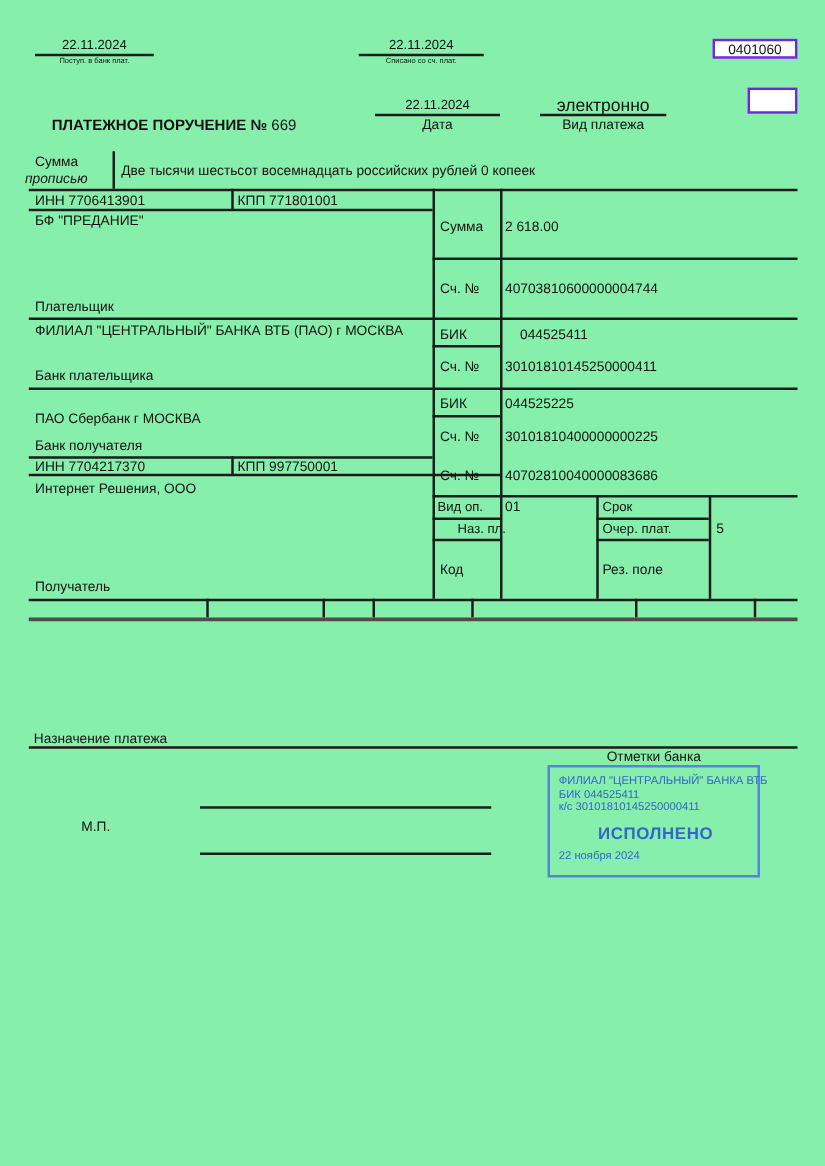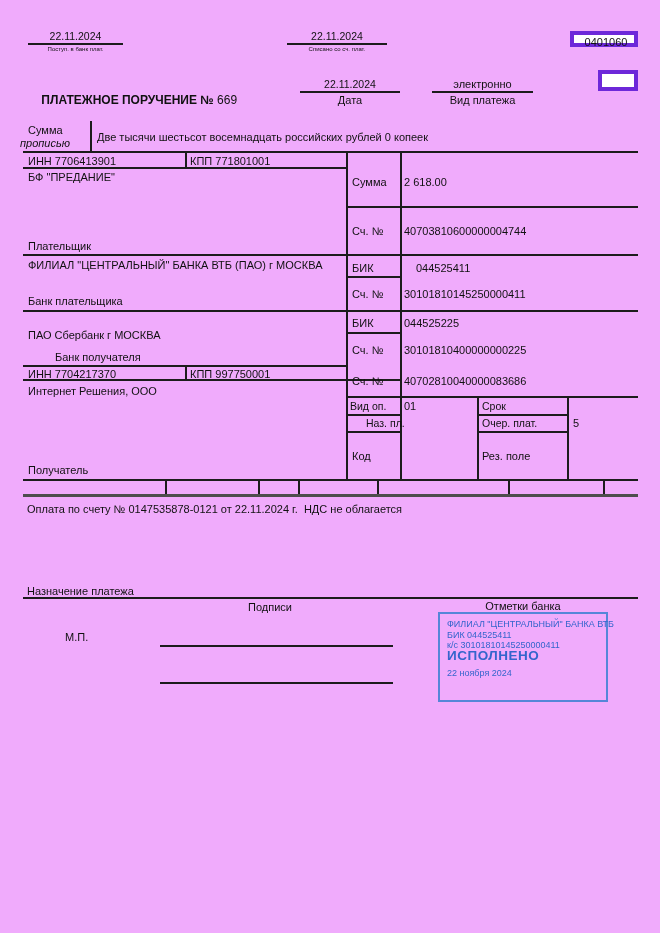--- a/index.html
+++ b/index.html
@@ -1,31 +1,31 @@
 <!DOCTYPE html>
 <html><head>
 <meta charset="utf-8">
 <style>
   html,body{margin:0;padding:0;background:#e8e8e8;}
-  .page{position:relative;width:660px;height:933px;background:#f0abfc;overflow:hidden;
+  .page{position:relative;width:660px;height:933px;background:#86efac;overflow:hidden;
         font-family:"Liberation Sans",sans-serif;color:#111;}
   .t{position:absolute;font-size:11px;line-height:12px;white-space:pre;color:#111;}
   .sm{font-size:6px;line-height:7px;}
   .b{font-weight:bold;}
   .ctr{text-align:center;}
   .hl{position:absolute;height:2px;background:#1c1c1c;}
   .hl1{position:absolute;height:1.5px;background:#1c1c1c;}
   .vl{position:absolute;width:1.5px;background:#1c1c1c;}
   .thick{position:absolute;height:3px;background:#4d4d4d;}
-  .box{position:absolute;border:4px solid #6d28d9;box-sizing:border-box;background:#fff;}
+  .box{position:absolute;border:2px solid #6d28d9;box-sizing:border-box;background:#fff;}
   .stamp{position:absolute;left:438px;top:612px;width:170px;height:90px;
          border:2px solid #5586d8;box-sizing:border-box;color:#3465cc;
          padding:5px 4px 0 7px;}
   .stamp .ln{font-size:9px;line-height:10.5px;white-space:pre;}
-  .stamp .big{font-size:13.5px;font-weight:bold;letter-spacing:.5px;}
+  .stamp .big{font-size:13.5px;font-weight:bold;letter-spacing:.5px;margin-top:11px;text-align:center;}
   .stamp .dt{font-size:9px;margin-top:7px;}
 </style>
 </head>
 <body>
 
 <div class="page">
 
   <div class="t ctr" style="left:28px;top:30px;width:95px;font-size:10.5px;">22.11.2024</div>
   <div class="hl1" style="left:28px;top:43px;width:95px;"></div>
   <div class="t sm ctr" style="left:28px;top:46px;width:95px;">Поступ. в банк плат.</div>
@@ -39,21 +39,21 @@
   </div>
 
   <div class="t" style="left:28px;top:82px;font-size:12px;">
     <span class="b">ПЛАТЕЖНОЕ ПОРУЧЕНИЕ №</span><span> </span><span>669</span>
   </div>
 
   <div class="t ctr" style="left:300px;top:78px;width:100px;font-size:10.5px;">22.11.2024</div>
   <div class="hl1" style="left:300px;top:91px;width:100px;"></div>
   <div class="t ctr" style="left:300px;top:94px;width:100px;">Дата</div>
 
-  <div class="t ctr" style="left:432px;top:78px;width:101px;font-size:11px;">электронно</div>
+  <div class="t ctr" style="left:432px;top:78px;width:101px;font-size:14px;">электронно</div>
   <div class="hl1" style="left:432px;top:91px;width:101px;"></div>
   <div class="t ctr" style="left:432px;top:94px;width:101px;">Вид платежа</div>
 
   <div class="box" style="left:598px;top:70px;width:40px;height:21px;"></div>
 
   <div class="t" style="left:28px;top:124px;">Сумма</div>
   <div class="t" style="left:20px;top:137px;font-style:italic;">прописью</div>
   <div class="vl" style="left:90px;top:121px;height:30px;"></div>
   <div class="t" style="left:97px;top:131px;text-align:center;">Две тысячи шестьсот восемнадцать российских рублей 0 копеек</div>
   <div class="hl" style="left:23px;top:151px;width:615px;"></div>
@@ -85,21 +85,21 @@
 
   <div class="t" style="left:352px;top:262px;">БИК</div>
   <div class="t" style="left:404px;top:262px;padding-left:12px;">044525411</div>
   <div class="hl1" style="left:346px;top:276px;width:54px;"></div>
   <div class="t" style="left:352px;top:288px;">Сч. №</div>
   <div class="t" style="left:404px;top:288px;">30101810145250000411</div>
 
   <div class="hl" style="left:23px;top:310px;width:615px;"></div>
 
   <div class="t" style="left:28px;top:329px;">ПАО Сбербанк г МОСКВА</div>
-  <div class="t" style="left:28px;top:351px;margin-left:27px;">Банк получателя</div>
+  <div class="t" style="left:28px;top:351px;">Банк получателя</div>
 
   <div class="t" style="left:352px;top:317px;">БИК</div>
   <div class="t" style="left:404px;top:317px;">044525225</div>
   <div class="hl1" style="left:346px;top:332px;width:54px;"></div>
   <div class="t" style="left:352px;top:344px;">Сч. №</div>
   <div class="t" style="left:404px;top:344px;">30101810400000000225</div>
 
   <div class="hl" style="left:23px;top:365px;width:323px;"></div>
 
   <div class="t" style="left:28px;top:368px;">ИНН 7704217370</div>
@@ -131,28 +131,26 @@
 
   <div class="hl" style="left:23px;top:479px;width:615px;"></div>
   <div class="vl" style="left:165px;top:479px;height:15px;"></div>
   <div class="vl" style="left:258px;top:479px;height:15px;"></div>
   <div class="vl" style="left:298px;top:479px;height:15px;"></div>
   <div class="vl" style="left:377px;top:479px;height:15px;"></div>
   <div class="vl" style="left:508px;top:479px;height:15px;"></div>
   <div class="vl" style="left:603px;top:479px;height:15px;"></div>
   <div class="thick" style="left:23px;top:494px;width:615px;"></div>
 
-  <div class="t" style="left:27px;top:503px;">Оплата по счету № 0147535878-0121 от 22.11.2024 г.  НДС не облагается</div>
   <div class="t" style="left:27px;top:585px;">Назначение платежа</div>
   <div class="hl" style="left:23px;top:597px;width:615px;"></div>
 
-  <div class="t ctr" style="left:150px;top:601px;width:240px;">Подписи</div>
   <div class="t ctr" style="left:437px;top:600px;width:172px;">Отметки банка</div>
 
-  <div class="t" style="left:65px;top:631px;">М.П.</div>
+  <div class="t" style="left:65px;top:656px;">М.П.</div>
   <div class="hl1" style="left:160px;top:645px;width:233px;"></div>
   <div class="hl1" style="left:160px;top:682px;width:233px;"></div>
 
   <div class="stamp" style="border-color: rgb(85, 134, 216); color: rgb(52, 101, 204);">
     <div class="ln">ФИЛИАЛ "ЦЕНТРАЛЬНЫЙ" БАНКА ВТБ</div>
     <div class="ln">БИК 044525411</div>
     <div class="ln">к/с 30101810145250000411</div>
     <div class="ln big">ИСПОЛНЕНО</div>
     <div class="ln dt">22 ноября 2024</div>
   </div>

